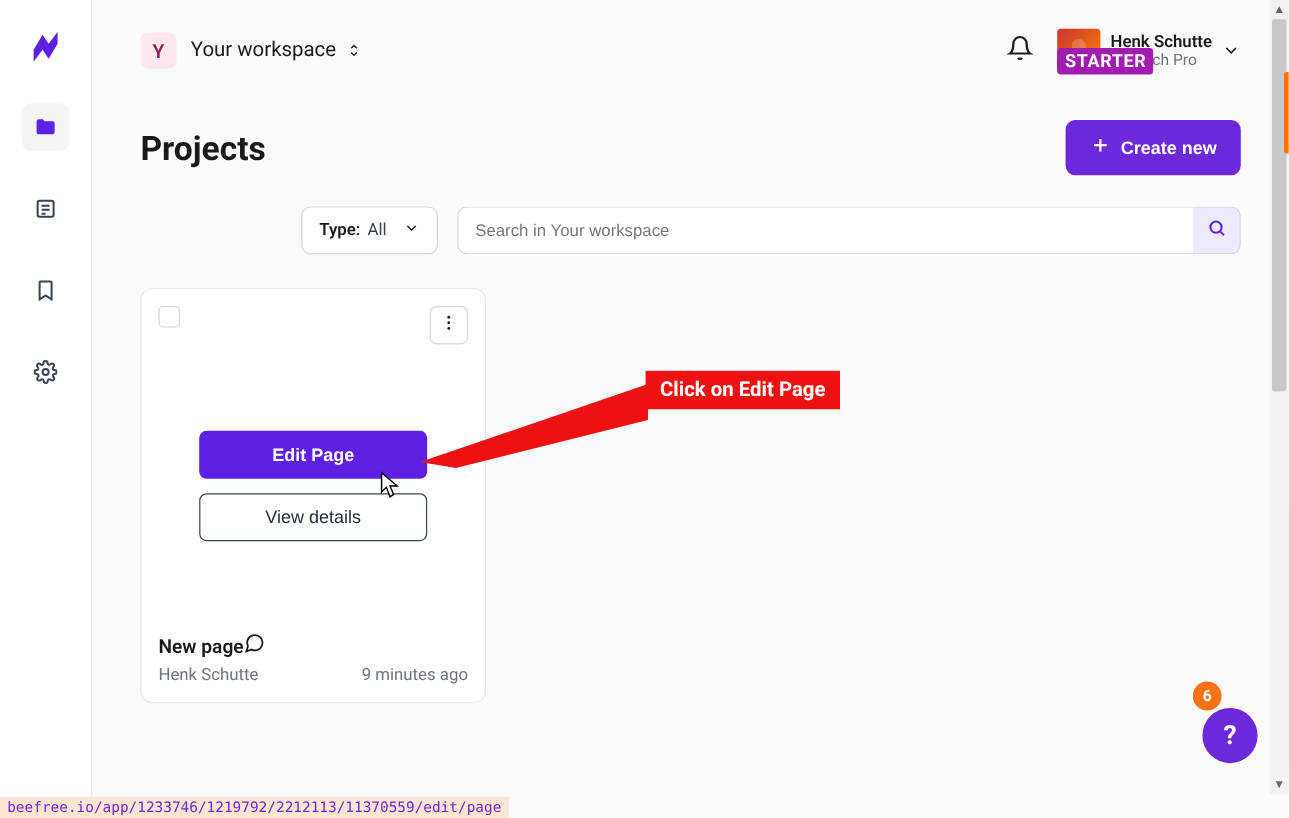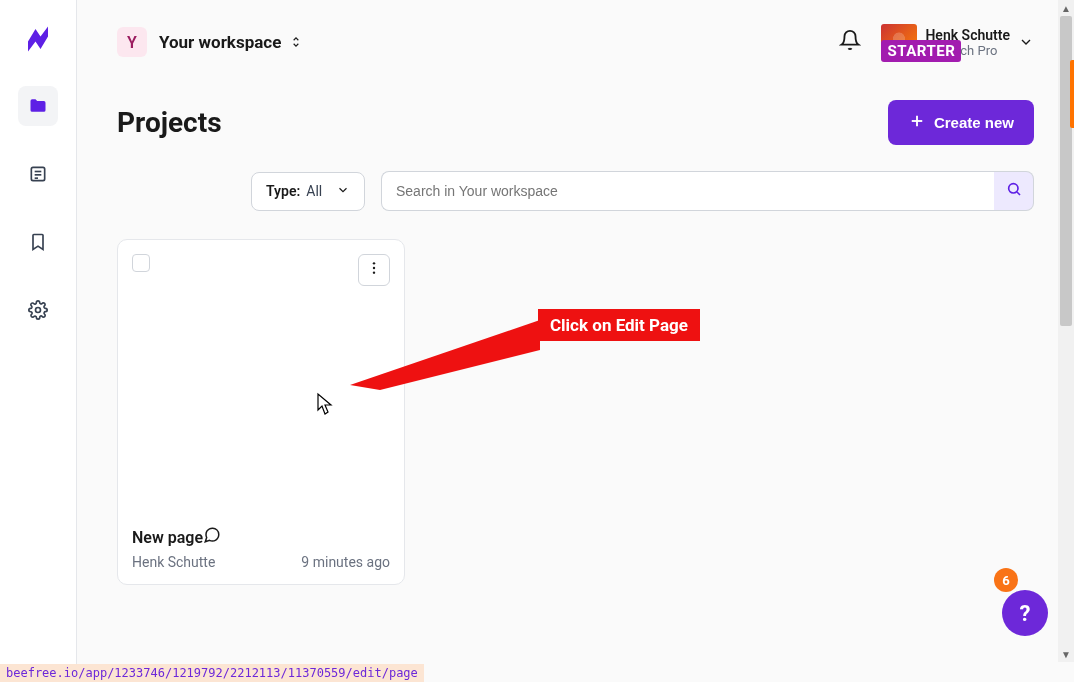--- a/index.html
+++ b/index.html
@@ -9,21 +9,21 @@
 
 .sidebar { width: 77px; border-right: 1px solid #e5e7eb; display: flex; flex-direction: column; align-items: center; padding-top: 24px; gap: 28px; background: #fff; }
 .logo { color: #5e20e5; }
 .nav-item { width: 40px; height: 40px; display: flex; align-items: center; justify-content: center; border-radius: 8px; cursor: pointer; color: #374151; }
 .nav-item.active { background: #f3f4f6; color: #5e20e5; }
 
 .main { flex: 1; background: #fafafa; padding: 24px 40px 0 40px; position: relative; overflow: hidden; }
 
 .topbar { display: flex; align-items: center; margin-bottom: 40px; }
 .ws-badge { width: 30px; height: 30px; background: #fce7ef; color: #9b1c5f; font-weight: 600; display: flex; align-items: center; justify-content: center; border-radius: 6px; margin-right: 12px; }
-.ws-name { font-weight: 700; font-size: 17px; margin-right: 8px; }
+.ws-name { font-weight: 400; font-size: 17px; margin-right: 8px; }
 .ws-selector { display: flex; align-items: center; cursor: pointer; }
 .topbar-right { margin-left: auto; display: flex; align-items: center; gap: 20px; }
 .bell { cursor: pointer; }
 .user-block { display: flex; align-items: center; gap: 8px; cursor: pointer; position: relative; }
 .avatar { width: 36px; height: 36px; background: linear-gradient(135deg,#c33,#f80); border-radius: 3px; position: relative; overflow: hidden; }
 .avatar::after { content:""; position:absolute; inset:0; background: radial-gradient(circle at 50% 40%, #fff3 20%, transparent 22%), linear-gradient(to top, #8b0000 30%, transparent 31%); }
 .user-text { display: flex; flex-direction: column; }
 .user-name { font-weight: 600; font-size: 14px; }
 .user-sub { font-size: 13px; color: #6b7280; }
 .starter-badge { position: absolute; left: 0px; bottom: -2px; background: #a21caf; color: #fff; font-size: 15px; font-weight: 700; padding: 2px 6px; border-radius: 3px; letter-spacing: 0.5px; }
@@ -192,20 +192,24 @@
           <div class="more-btn">
             <span>
               <svg width="16" height="16" viewBox="0 0 24 24" fill="currentColor">
                   <circle cx="12" cy="5" r="1.8"></circle>
                   <circle cx="12" cy="12" r="1.8"></circle>
                   <circle cx="12" cy="19" r="1.8"></circle>
                 </svg>
             </span>
           </div>
         </div>
+        <div class="card-actions">
+          <button class="edit-btn">Edit Page</button>
+          <button class="view-btn">View details</button>
+        </div>
         <div class="card-footer">
           <div class="card-title-row">
             <div class="card-title">New page</div>
             <span>
               <svg width="18" height="18" viewBox="0 0 24 24" fill="none" stroke="currentColor" stroke-width="2">
                   <path d="M21 11.5a8.38 8.38 0 01-.9 3.8 8.5 8.5 0 01-7.6 4.7 8.38 8.38 0 01-3.8-.9L3 21l1.9-5.7a8.38 8.38 0 01-.9-3.8 8.5 8.5 0 014.7-7.6 8.38 8.38 0 013.8-.9h.5a8.48 8.48 0 018 8v.5z"></path>
                 </svg>
             </span>
           </div>
           <div class="card-meta">

